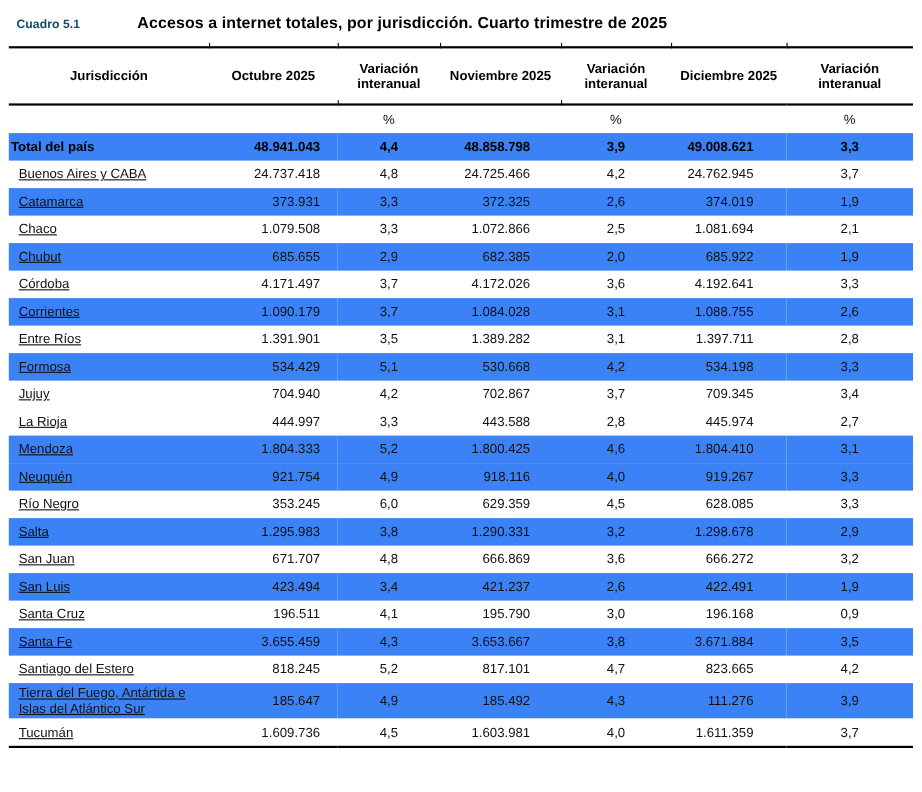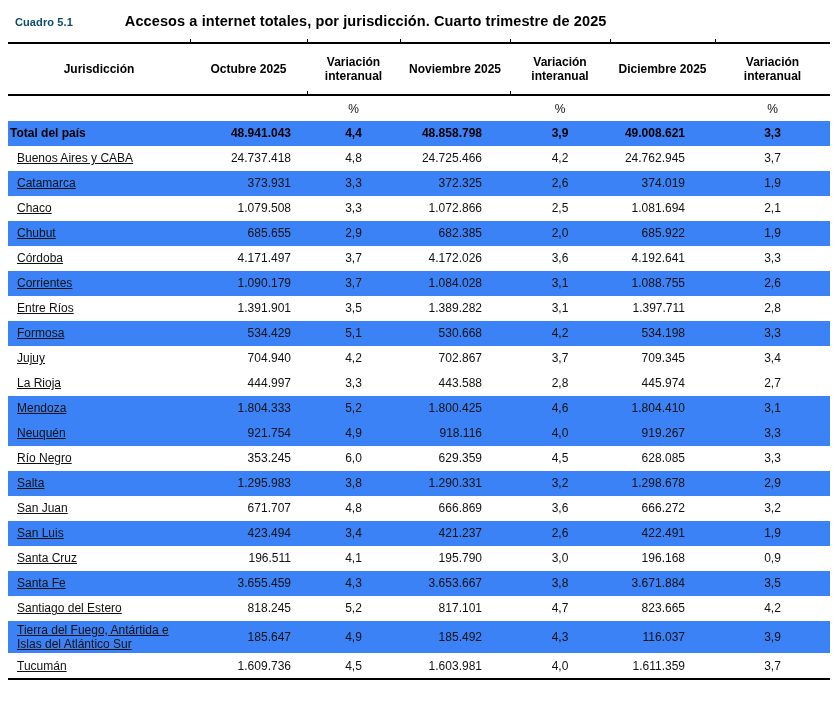--- a/index.html
+++ b/index.html
@@ -261,21 +261,21 @@
             <td class="c-pct">4,7</td>
             <td class="c-num pr-dic">823.665</td>
             <td class="c-pct">4,2</td>
           </tr>
           <tr class="stripe">
             <td class="c-name indent">Tierra del Fuego, Antártida e Islas del Atlántico Sur</td>
             <td class="c-num pr-oct">185.647</td>
             <td class="c-pct">4,9</td>
             <td class="c-num pr-nov">185.492</td>
             <td class="c-pct">4,3</td>
-            <td class="c-num pr-dic">116.037</td>
+            <td class="c-num pr-dic">111.276</td>
             <td class="c-pct">3,9</td>
           </tr>
           <tr>
             <td class="c-name indent">Tucumán</td>
             <td class="c-num pr-oct">1.609.736</td>
             <td class="c-pct">4,5</td>
             <td class="c-num pr-nov">1.603.981</td>
             <td class="c-pct">4,0</td>
             <td class="c-num pr-dic">1.611.359</td>
             <td class="c-pct">3,7</td>

